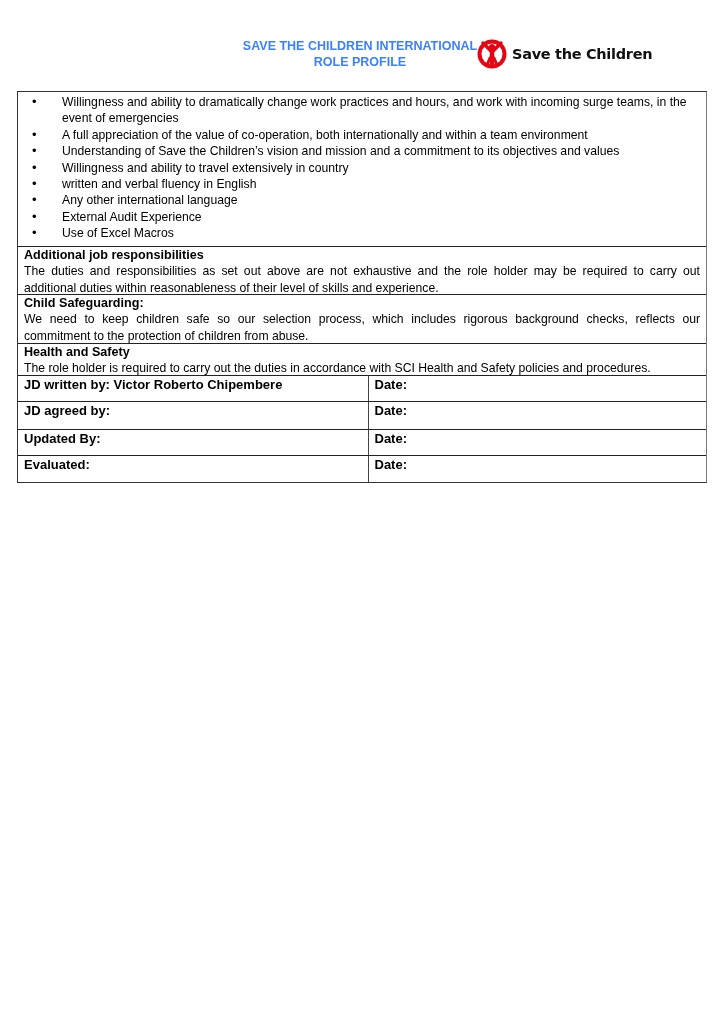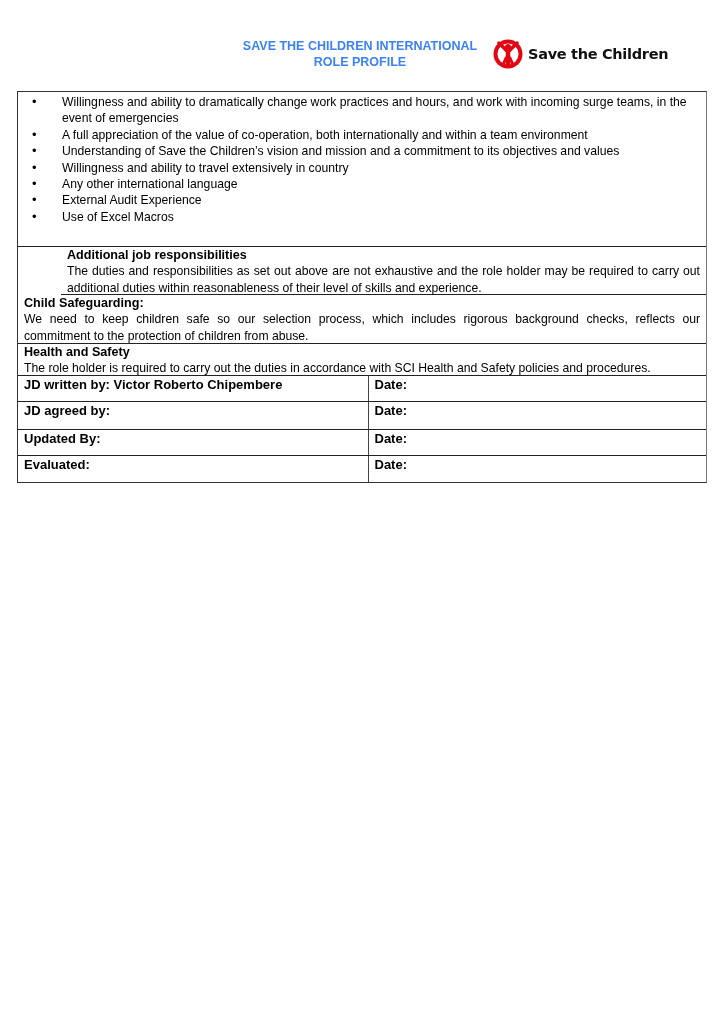--- a/index.html
+++ b/index.html
@@ -1,32 +1,32 @@
 <!DOCTYPE html>
 <html><head>
 <meta charset="utf-8">
 <style>
   html, body { margin: 0; padding: 0; background: #ffffff; }
   body { width: 725px; height: 1024px; position: relative; overflow: hidden; font-family: "Liberation Sans", sans-serif; color: #000; }
 
   .header { position: absolute; top: 36px; left: 0; width: 725px; height: 40px; }
   .header-title { position: absolute; left: 225px; top: 2px; width: 270px; text-align: center; font-family: "Liberation Sans", sans-serif; font-weight: bold; font-size: 12.5px; line-height: 16px; color: #3b82f6; }
-  .logo { position: absolute; left: 492px; top: 0px; height: 36px; display: flex; align-items: center; }
+  .logo { position: absolute; left: 476px; top: 0px; height: 36px; display: flex; align-items: center; }
   .logo-mark { width: 32px; height: 32px; }
   .logo-text { font-family: "DejaVu Sans", sans-serif; font-weight: bold; font-size: 14.5px; margin-left: 4px; color: #111; letter-spacing: -0.3px; }
 
   .doc { position: absolute; left: 17px; top: 91px; width: 690px; border: 1px solid #333; border-right: 1.5px solid #777; box-sizing: border-box; }
   .sec { border-bottom: 1.5px solid #222; box-sizing: border-box; padding: 0 6px; font-family: "Liberation Sans", sans-serif; font-size: 12.2px; line-height: 16.4px; }
   .bullets { list-style: none; margin: 0; padding: 1px 0 0 0; height: 149px; box-sizing: border-box; }
   .bullets li { position: relative; padding-left: 44px; padding-right: 6px; }
   .bullets li::before { content: "•"; position: absolute; left: 14px; top: 0; font-size: 13px; }
   .sec.s1 { padding: 1px 0 4px 0; }
   .sec-head { font-weight: bold; font-size: 12.6px; }
   .sec-body { text-align: justify; text-align-last: left; }
-  .s2 { height: 48px; margin-left: 43px; }
+  .s2 { height: 48px; }
   .s3 { height: 49px; }
   .s4 { height: 49px; }
   .s5 { height: 32px; border-bottom: 1.5px solid #222; }
 
   table.sig { border-collapse: collapse; width: 100%; font-family: "Liberation Sans", sans-serif; font-weight: bold; font-size: 13px; }
   table.sig td { border-bottom: 1.5px solid #222; vertical-align: top; padding: 1px 6px 0 6px; box-sizing: border-box; }
   table.sig tr:last-child td { border-bottom: none; }
   table.sig td.left { width: 350px; border-right: 1.5px solid #444; }
   table.sig tr.r1 td { height: 25px; }
   table.sig tr.r2 td { height: 28px; }
@@ -57,20 +57,21 @@
   </div>
 </div>
 
 <div class="doc">
   <div class="sec s1">
     <ul class="bullets">
       <li>Willingness and ability to dramatically change work practices and hours, and work with incoming surge teams, in the event of emergencies</li>
       <li>A full appreciation of the value of co-operation, both internationally and within a team environment</li>
       <li>Understanding of Save the Children’s vision and mission and a commitment to its objectives and values</li>
       <li>Willingness and ability to travel extensively in country</li>
+      <li>written and verbal fluency in  English</li>
       <li>Any other international language</li>
       <li>External Audit Experience</li>
       <li>Use of Excel Macros</li>
     </ul>
   </div>
 
   <div class="sec s2">
     <div class="sec-head">Additional job responsibilities</div>
     <div class="sec-body">The duties and responsibilities as set out above are not exhaustive and the role holder may be required to carry out additional duties within reasonableness of their level of skills and experience.</div>
   </div>

